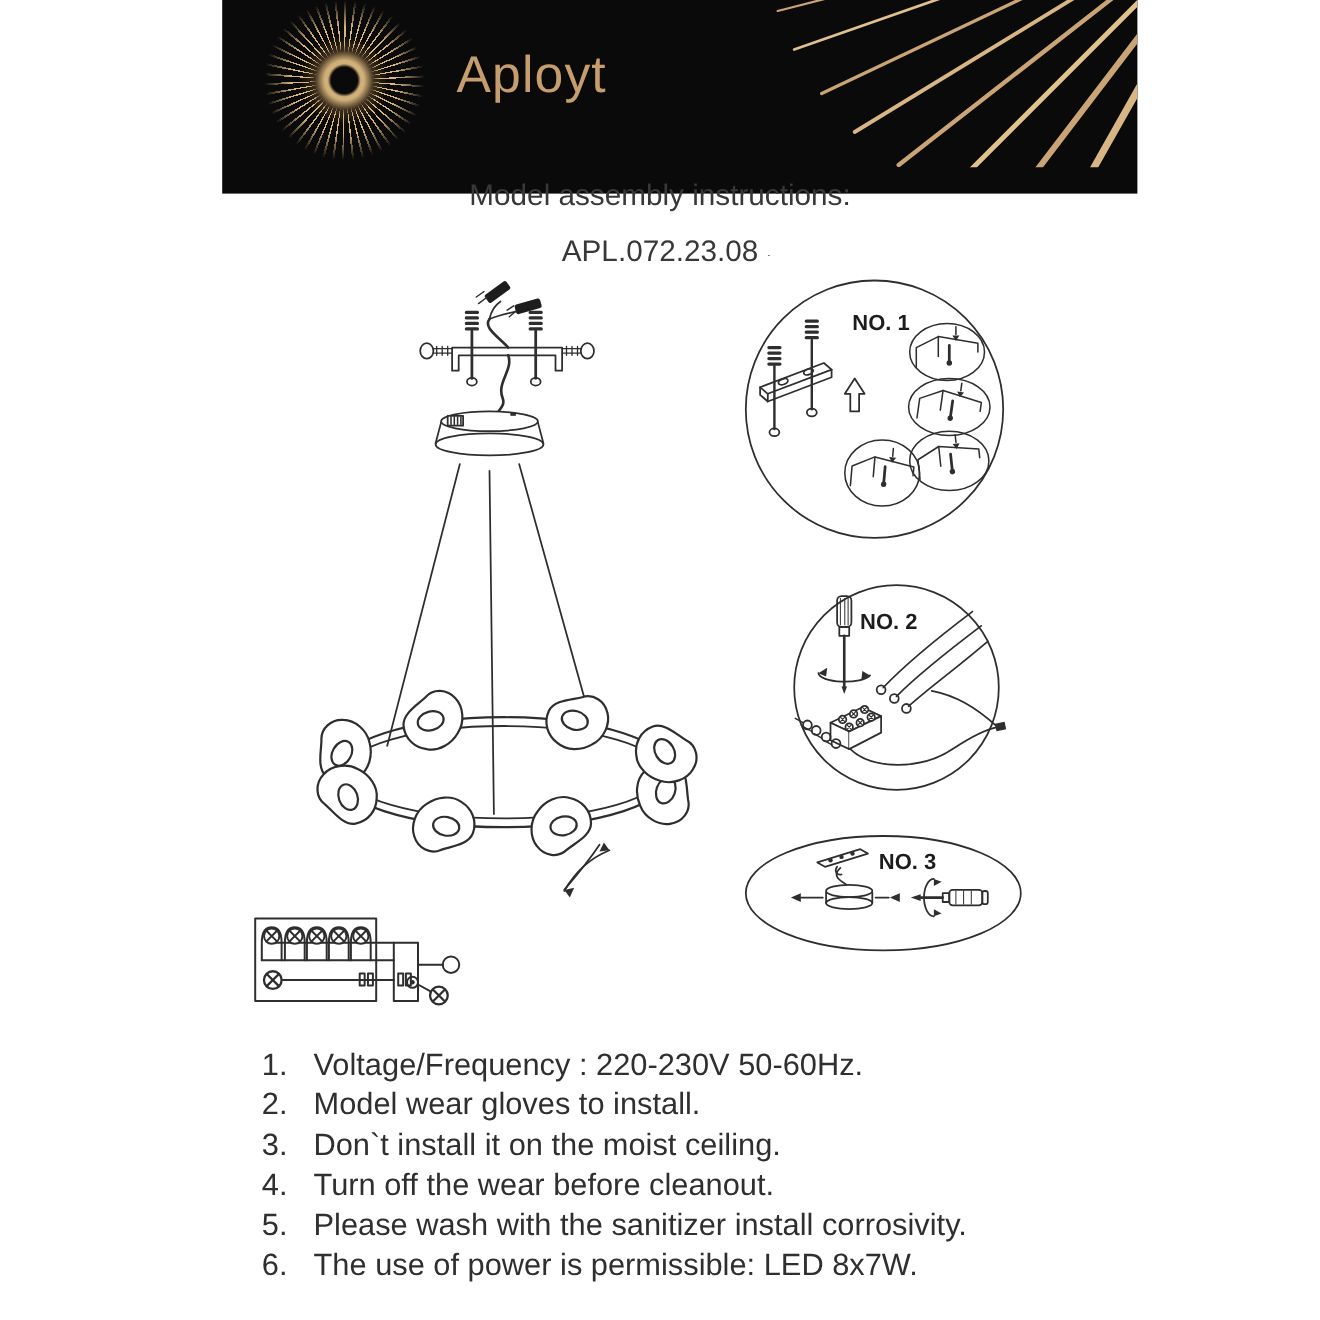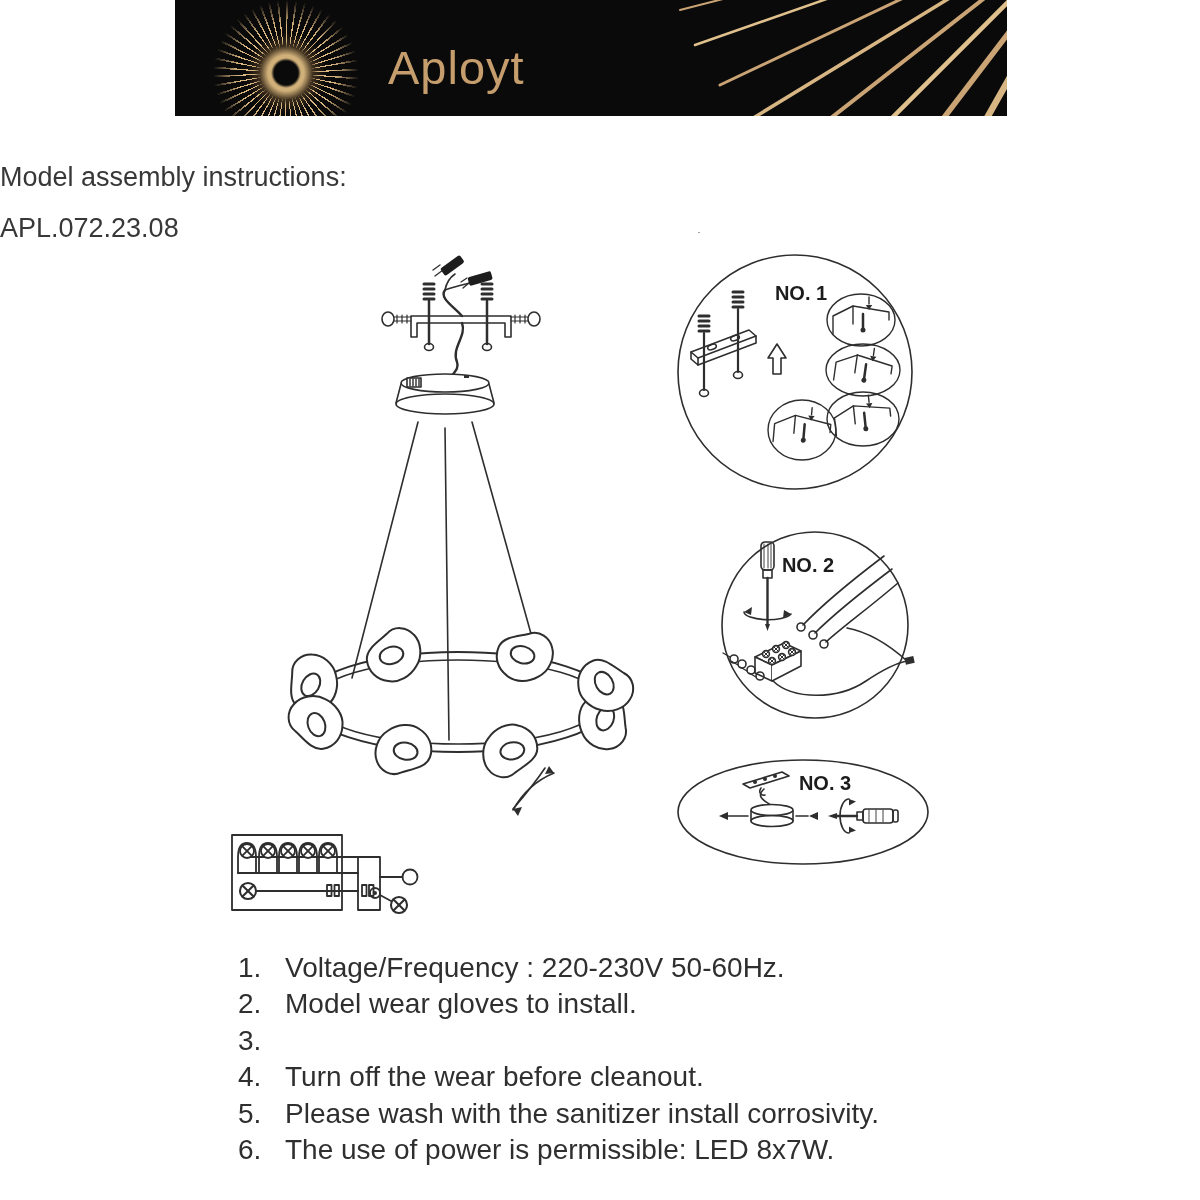--- a/index.html
+++ b/index.html
@@ -1,29 +1,29 @@
 <!DOCTYPE html>
 <html><head>
 <meta charset="utf-8">
 <style>
   html,body{margin:0;padding:0;background:#fff;}
   .page{position:relative;width:1200px;height:1200px;background:#ffffff;overflow:hidden;
         font-family:"Liberation Sans",sans-serif;}
   
-  .banner{position:absolute;left:175px;top:0;width:832px;height:116px;background:#0a0a0a;overflow:hidden;}
+  .banner{position:absolute;left:202px;top:0;width:832px;height:176px;background:#0a0a0a;overflow:hidden;}
   .logo-glow{position:absolute;left:36px;top:-2px;width:150px;height:150px;border-radius:50%;
     background:radial-gradient(circle closest-side,rgba(0,0,0,0) 0 16%,rgba(243,205,140,.85) 20% 24%,rgba(190,140,80,.28) 36%,rgba(0,0,0,0) 54%);}
   .logo-rays{position:absolute;left:36px;top:-2px;width:150px;height:150px;border-radius:50%;
     background:repeating-conic-gradient(#d9b67f 0deg 1.6deg,rgba(0,0,0,0) 1.6deg 7.2deg);
     -webkit-mask:radial-gradient(circle closest-side,transparent 0 25px,#000 32px 48px,transparent 73px);
     mask:radial-gradient(circle closest-side,transparent 0 25px,#000 32px 48px,transparent 73px);}
   .brand{position:absolute;left:213px;top:40px;color:#c69e6d;font-size:47px;letter-spacing:1px;}
   .corner-rays{position:absolute;right:0;top:0;width:560px;height:152px;}
   
-  .title-block{position:absolute;left:0;top:162px;width:1200px;color:#383838;}
+  .title-block{position:absolute;left:0;top:162px;width:1200px;text-align:center;color:#383838;}
   .title{font-size:27px;}
   .model{font-size:27px;margin-top:20px;}
   
   .art{position:absolute;left:183px;top:232px;width:835px;height:723px;}
   
   .instructions{position:absolute;left:238px;top:950px;margin:0;padding:0;list-style:none;
     color:#2f2f2f;font-size:28px;}
   .instructions li{display:flex;line-height:36.4px;height:36.4px;}
   .instructions .num{width:47px;flex:0 0 47px;}
 </style>
@@ -308,20 +308,21 @@
     <li>
       <span class="num">1.</span>
       <span class="txt">Voltage/Frequency : 220-230V 50-60Hz.</span>
     </li>
     <li>
       <span class="num">2.</span>
       <span class="txt">Model wear gloves to install.</span>
     </li>
     <li>
       <span class="num">3.</span>
+      <span class="txt">Don`t install it on the moist ceiling.</span>
     </li>
     <li>
       <span class="num">4.</span>
       <span class="txt">Turn off the wear before cleanout.</span>
     </li>
     <li>
       <span class="num">5.</span>
       <span class="txt">Please wash with the sanitizer install corrosivity.</span>
     </li>
     <li>

